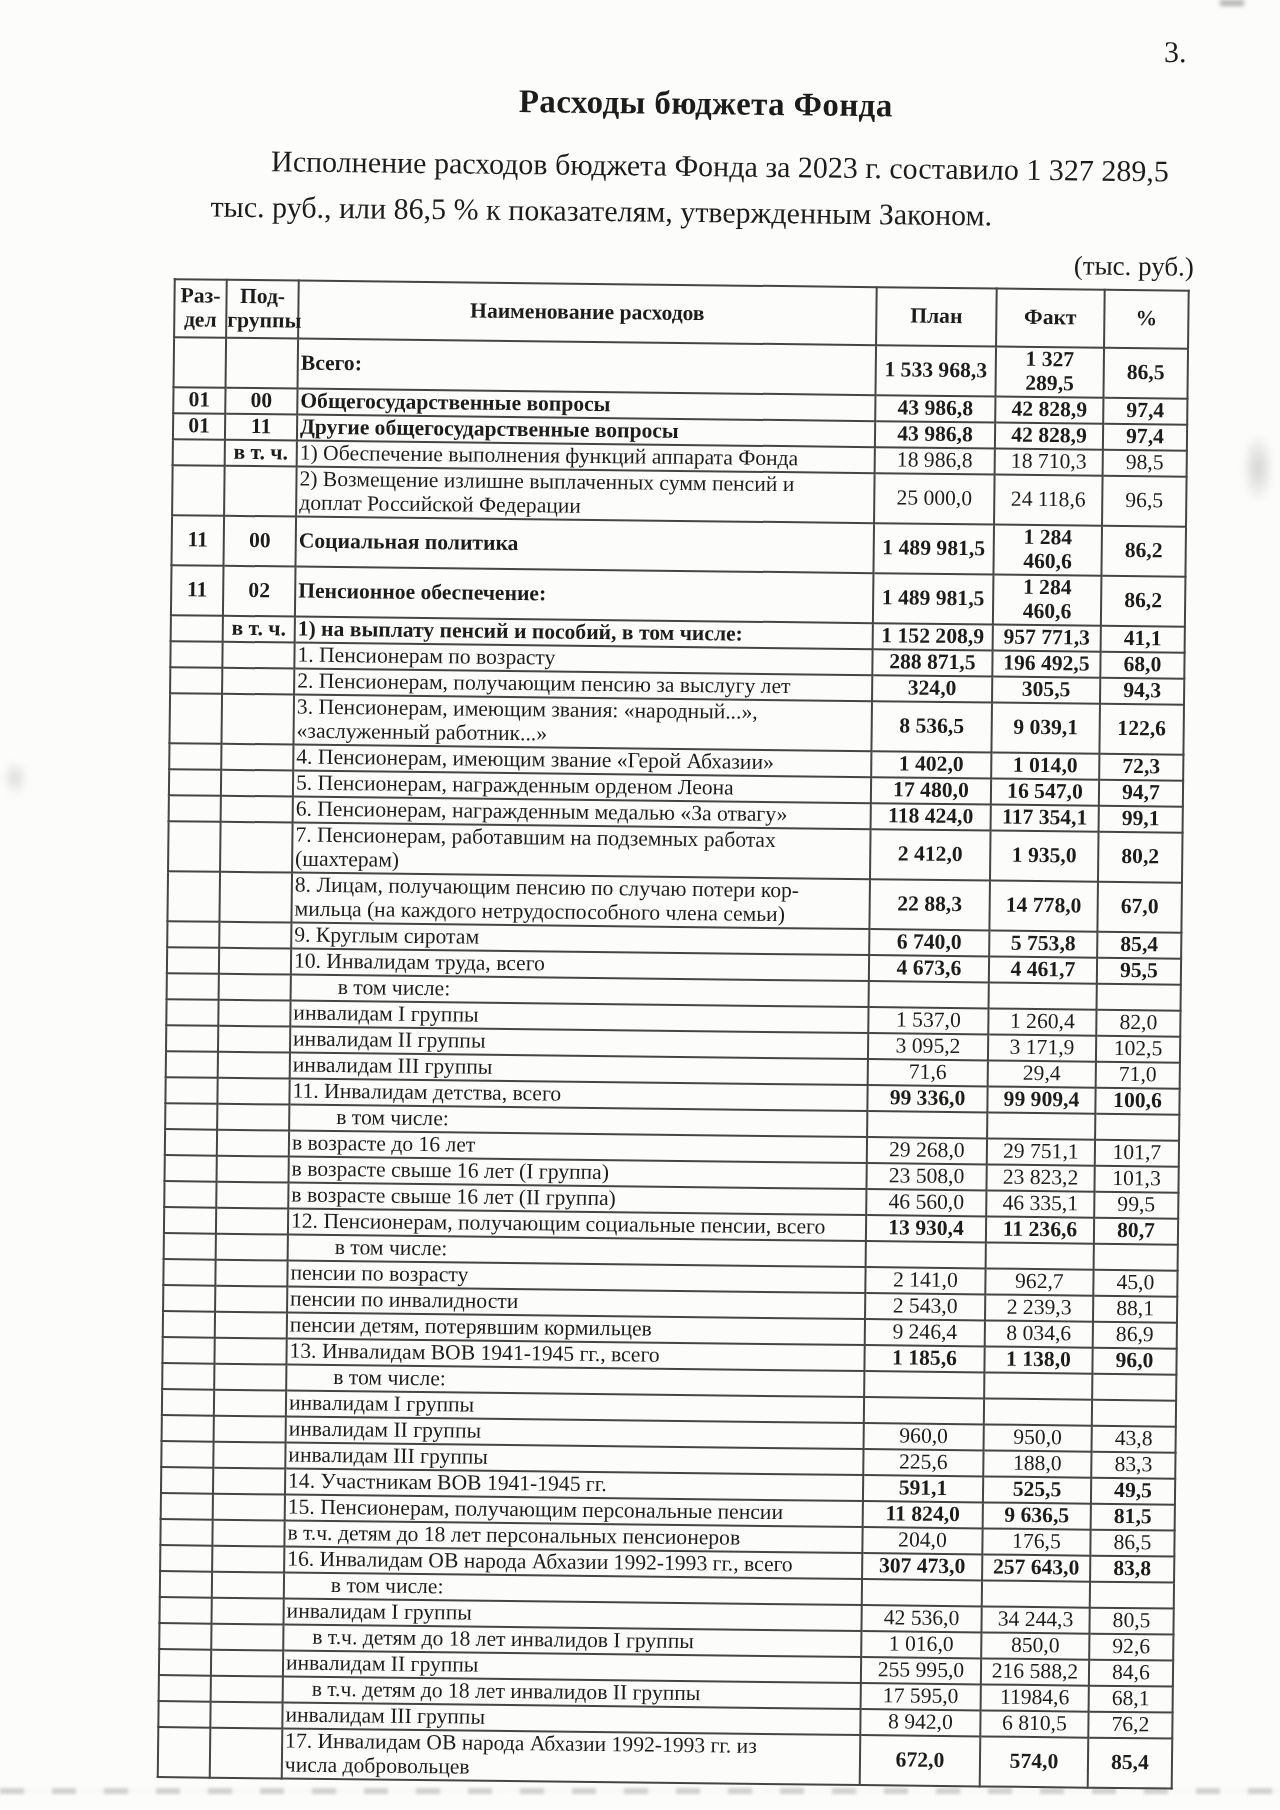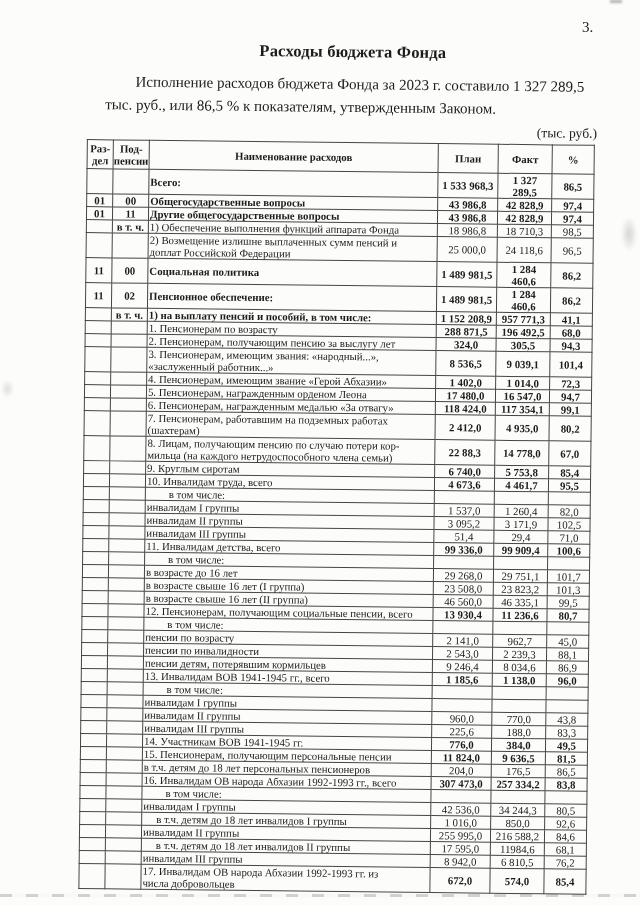--- a/index.html
+++ b/index.html
@@ -70,21 +70,21 @@
           <col style="width:289px">
         <col style="width:60px">
           <col style="width:54px">
           <col style="width:42px">
       </colgroup>
       <thead>
         <tr>
           <th>Раз-
 дел</th>
           <th>Под-
-пенсии</th>
+группы</th>
           <th>Наименование расходов</th>
           <th>План</th>
           <th>Факт</th>
           <th>%</th>
         </tr>
       </thead>
       <tbody>
           <tr>
             <td class="code"></td>
             <td class="code"></td>
@@ -166,21 +166,21 @@
             <td class="num bold">305,5</td>
             <td class="num bold">94,3</td>
           </tr>
           <tr>
             <td class="code"></td>
             <td class="code"></td>
             <td class="name">3. Пенсионерам, имеющим звания: «народный...»,
 «заслуженный работник...»</td>
             <td class="num bold">8 536,5</td>
             <td class="num bold">9 039,1</td>
-            <td class="num bold">101,4</td>
+            <td class="num bold">122,6</td>
           </tr>
           <tr>
             <td class="code"></td>
             <td class="code"></td>
             <td class="name">4. Пенсионерам, имеющим звание «Герой Абхазии»</td>
             <td class="num bold">1 402,0</td>
             <td class="num bold">1 014,0</td>
             <td class="num bold">72,3</td>
           </tr>
           <tr>
@@ -198,21 +198,21 @@
             <td class="num bold">118 424,0</td>
             <td class="num bold">117 354,1</td>
             <td class="num bold">99,1</td>
           </tr>
           <tr>
             <td class="code"></td>
             <td class="code"></td>
             <td class="name">7. Пенсионерам, работавшим на подземных работах
 (шахтерам)</td>
             <td class="num bold">2 412,0</td>
-            <td class="num bold">4 935,0</td>
+            <td class="num bold">1 935,0</td>
             <td class="num bold">80,2</td>
           </tr>
           <tr>
             <td class="code"></td>
             <td class="code"></td>
             <td class="name">8. Лицам, получающим пенсию по случаю потери кор-
 мильца (на каждого нетрудоспособного члена семьи)</td>
             <td class="num bold">22 88,3</td>
             <td class="num bold">14 778,0</td>
             <td class="num bold">67,0</td>
@@ -254,21 +254,21 @@
             <td class="code"></td>
             <td class="name">инвалидам II группы</td>
             <td class="num">3 095,2</td>
             <td class="num">3 171,9</td>
             <td class="num">102,5</td>
           </tr>
           <tr>
             <td class="code"></td>
             <td class="code"></td>
             <td class="name">инвалидам III группы</td>
-            <td class="num">51,4</td>
+            <td class="num">71,6</td>
             <td class="num">29,4</td>
             <td class="num">71,0</td>
           </tr>
           <tr>
             <td class="code"></td>
             <td class="code"></td>
             <td class="name">11. Инвалидам детства, всего</td>
             <td class="num bold">99 336,0</td>
             <td class="num bold">99 909,4</td>
             <td class="num bold">100,6</td>
@@ -367,37 +367,37 @@
             <td class="name">инвалидам I группы</td>
             <td class="num"></td>
             <td class="num"></td>
             <td class="num"></td>
           </tr>
           <tr>
             <td class="code"></td>
             <td class="code"></td>
             <td class="name">инвалидам II группы</td>
             <td class="num">960,0</td>
-            <td class="num">770,0</td>
+            <td class="num">950,0</td>
             <td class="num">43,8</td>
           </tr>
           <tr>
             <td class="code"></td>
             <td class="code"></td>
             <td class="name">инвалидам III группы</td>
             <td class="num">225,6</td>
             <td class="num">188,0</td>
             <td class="num">83,3</td>
           </tr>
           <tr>
             <td class="code"></td>
             <td class="code"></td>
             <td class="name">14. Участникам ВОВ 1941-1945 гг.</td>
-            <td class="num bold">776,0</td>
-            <td class="num bold">384,0</td>
+            <td class="num bold">591,1</td>
+            <td class="num bold">525,5</td>
             <td class="num bold">49,5</td>
           </tr>
           <tr>
             <td class="code"></td>
             <td class="code"></td>
             <td class="name">15. Пенсионерам, получающим персональные пенсии</td>
             <td class="num bold">11 824,0</td>
             <td class="num bold">9 636,5</td>
             <td class="num bold">81,5</td>
           </tr>
@@ -407,21 +407,21 @@
             <td class="name">в т.ч. детям до 18 лет персональных пенсионеров</td>
             <td class="num">204,0</td>
             <td class="num">176,5</td>
             <td class="num">86,5</td>
           </tr>
           <tr>
             <td class="code"></td>
             <td class="code"></td>
             <td class="name">16. Инвалидам ОВ народа Абхазии 1992-1993 гг., всего</td>
             <td class="num bold">307 473,0</td>
-            <td class="num bold">257 334,2</td>
+            <td class="num bold">257 643,0</td>
             <td class="num bold">83,8</td>
           </tr>
           <tr>
             <td class="code"></td>
             <td class="code"></td>
             <td class="name ind2">в том числе:</td>
             <td class="num"></td>
             <td class="num"></td>
             <td class="num"></td>
           </tr>

